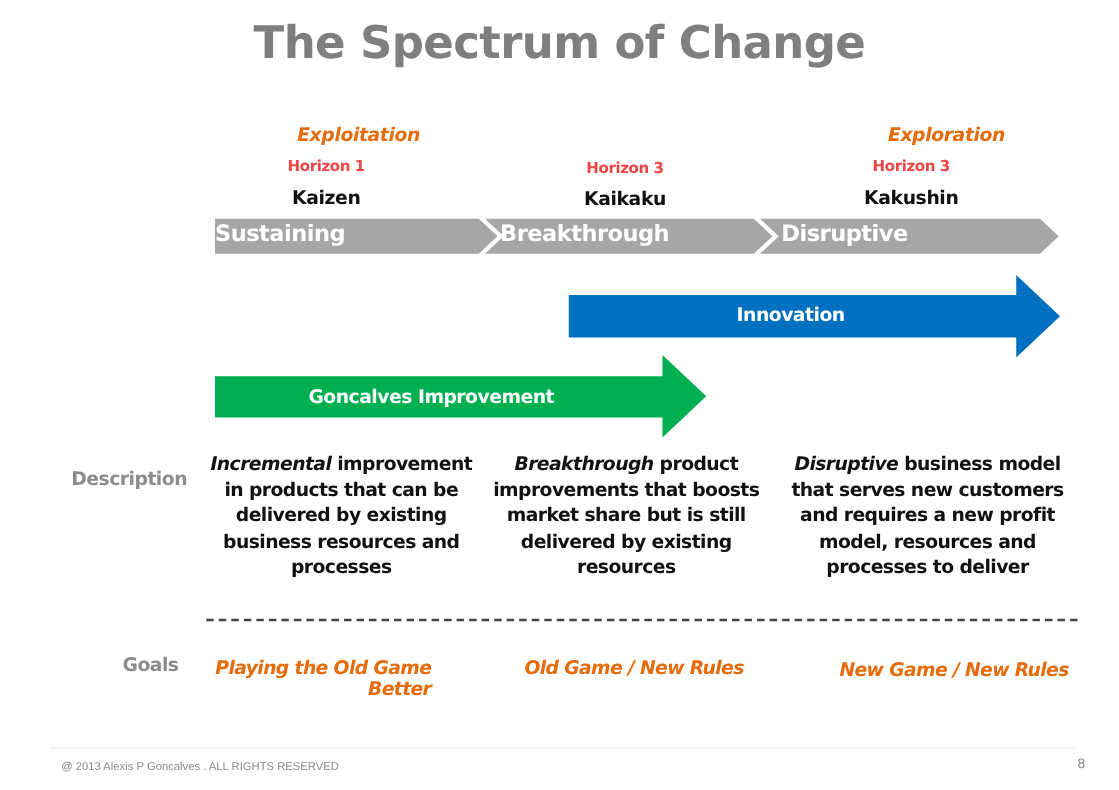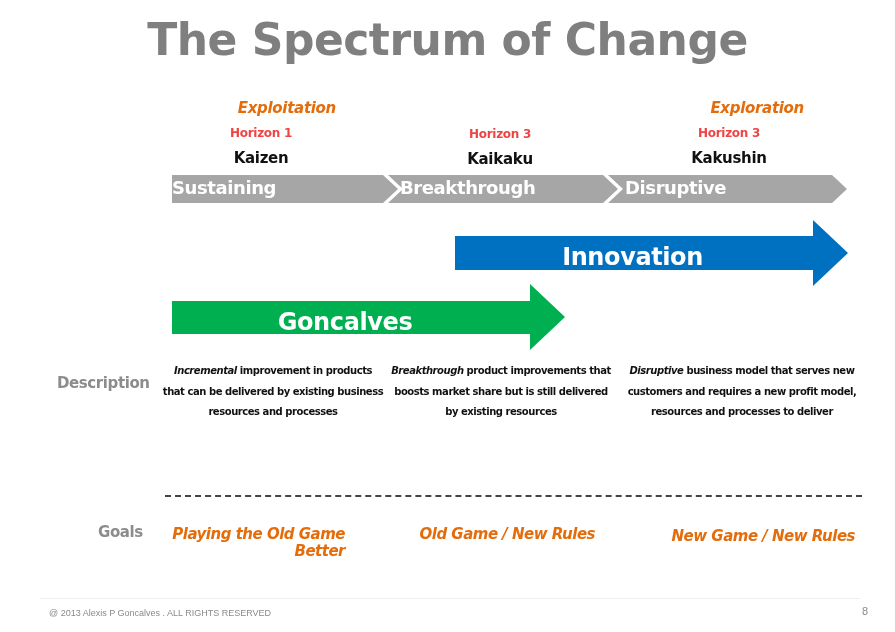--- a/index.html
+++ b/index.html
@@ -1,26 +1,26 @@
 <!DOCTYPE html>
 <html><head>
   <meta charset="utf-8">
   <style>
     html, body { margin: 0; padding: 0; background: #ffffff; }
     body { width: 895px; height: 632px; position: relative; overflow: hidden; font-family: "Liberation Sans", sans-serif; }
     .abs { position: absolute; }
-    .title { left: 0; width: 895px; top: 14px; text-align: center; font-family: "DejaVu Sans", sans-serif; font-weight: bold; font-size: 44px; color: #7f7f7f; letter-spacing: -0.5px; }
+    .title { left: 0; width: 895px; top: 14px; text-align: center; font-family: "DejaVu Sans", sans-serif; font-weight: bold; font-size: 36px; color: #7f7f7f; letter-spacing: -0.5px; }
     .col-head { text-align: center; font-family: "DejaVu Sans", sans-serif; font-weight: bold; }
     .explo { font-size: 15px; color: #e46c0a; font-style: italic; letter-spacing: -0.3px; text-align: right; }
     .horizon { font-size: 12px; color: #ef4444; letter-spacing: -0.3px; }
     .kname { font-size: 15px; color: #111111; letter-spacing: -0.3px; }
     .banner-label { font-family: "DejaVu Sans", sans-serif; font-weight: bold; font-size: 18px; color: #ffffff; letter-spacing: -0.4px; }
-    .arrow-label { font-family: "DejaVu Sans", sans-serif; font-weight: bold; font-size: 24px; color: #ffffff; text-align: center; letter-spacing: -0.4px; }
+    .arrow-label { font-family: "DejaVu Sans", sans-serif; font-weight: bold; font-size: 15px; color: #ffffff; text-align: center; letter-spacing: -0.4px; }
     .row-label { font-family: "DejaVu Sans", sans-serif; font-weight: bold; font-size: 15px; color: #8c8c8c; letter-spacing: -0.4px; text-align: right; }
-    .desc { font-family: "DejaVu Sans", sans-serif; font-weight: bold; font-size: 10px; line-height: 20.5px; color: #111111; text-align: center; letter-spacing: -0.45px; }
+    .desc { font-family: "DejaVu Sans", sans-serif; font-weight: bold; font-size: 15px; line-height: 20.5px; color: #111111; text-align: center; letter-spacing: -0.45px; }
     .desc i { font-style: italic; }
     .goal { font-family: "DejaVu Sans", sans-serif; font-weight: bold; font-style: italic; font-size: 15px; line-height: 17px; color: #e46c0a; text-align: right; letter-spacing: -0.5px; }
     .dash { left: 165px; top: 495px; width: 697px; height: 0; border-top: 2px dashed #444444; }
     .footer-line { left: 40px; top: 598px; width: 820px; height: 1px; background: #eeeeee; }
     .copyright { left: 49px; top: 608px; font-size: 9px; color: #8a8a8a; }
     .pagenum { left: 862px; top: 605px; font-size: 11px; color: #8a8a8a; }
   </style>
 </head>
 <body>
 

